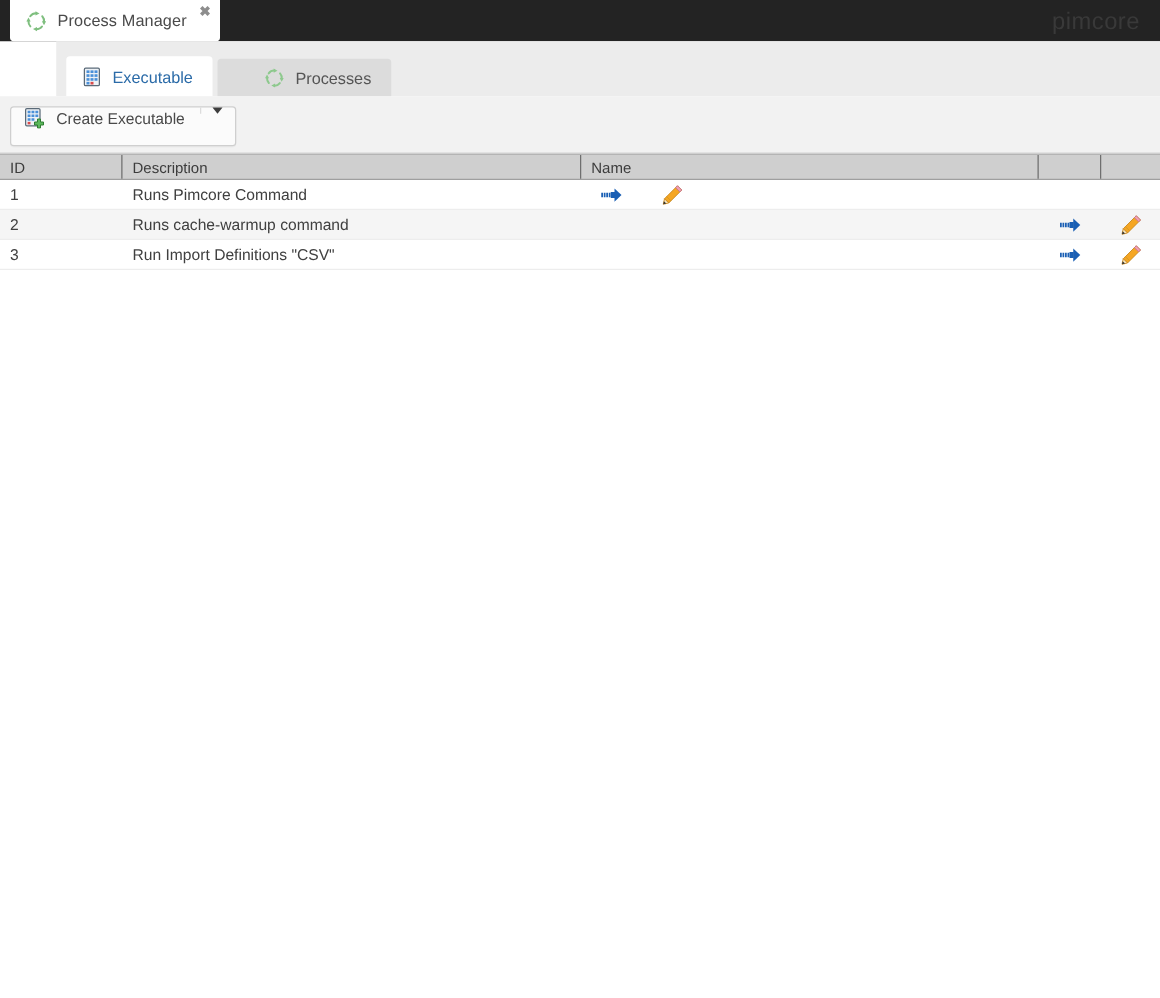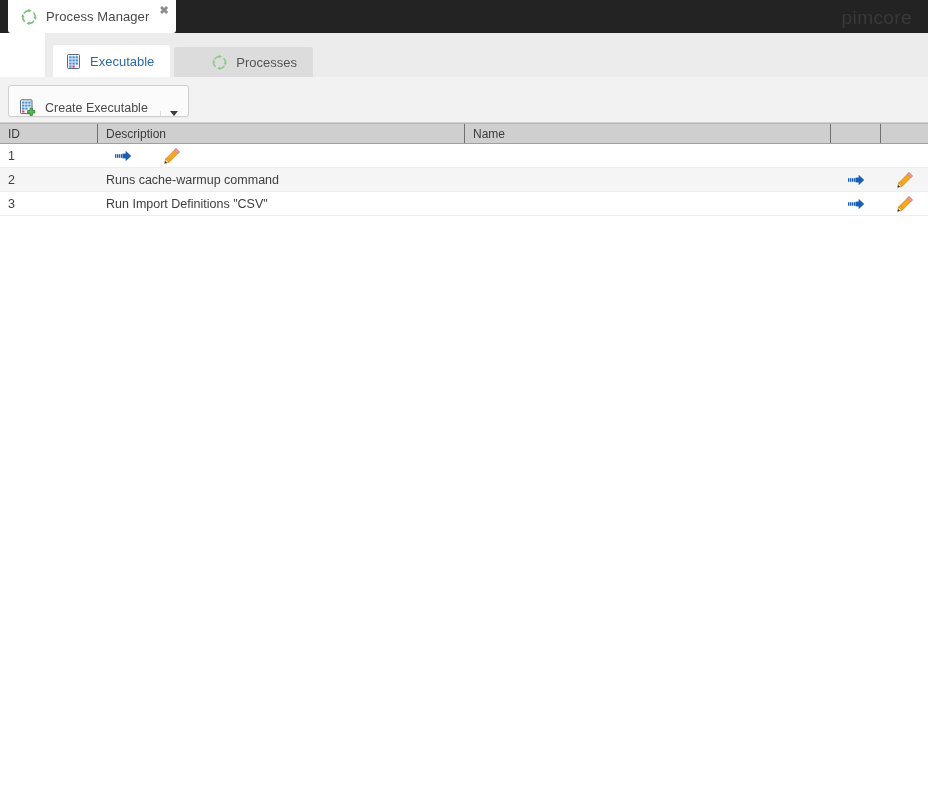--- a/index.html
+++ b/index.html
@@ -125,21 +125,21 @@
     width: 928px;
     height: 46px;
     background: #f2f2f2;
     border-bottom: 1px solid #d2d2d2;
     box-sizing: border-box;
   }
   .btn-group {
     position: absolute;
     left: 8px; top: 8px;
     display: flex;
-    align-items: flex-end;
+    align-items: flex-start;
     height: 30px;
     background: #fbfbfb;
     border: 1px solid #cfcfcf;
     border-radius: 3px;
     box-shadow: 0 1px 0 rgba(0,0,0,0.03);
   }
   .btn-main {
     display: flex;
     align-items: center;
     padding: 0 12px 0 10px;
@@ -351,20 +351,21 @@
     <div class="gh-cell col-id">ID</div>
     <div class="gh-cell col-desc">Description</div>
     <div class="gh-cell col-name">Name</div>
     <div class="gh-cell col-run"></div>
     <div class="gh-cell col-edit"></div>
   </div>
 
   <div id="grid-body">
       <div class="grid-row">
         <div class="gr-cell col-id">1</div>
+        <div class="gr-cell col-name">Runs Pimcore Command</div>
         <div class="gr-cell icon-cell col-run">
           <svg viewBox="0 0 18 18" width="18" height="18" aria-hidden="true" class="act-icon">
     <g fill="#1a5fb4">
       <rect x="1.0" y="7.2" width="1.4" height="3.6"></rect>
       <rect x="3.0" y="7.2" width="1.4" height="3.6"></rect>
       <rect x="5.0" y="7.2" width="1.4" height="3.6"></rect>
       <rect x="7.0" y="7.2" width="1.4" height="3.6"></rect>
       <rect x="8.6" y="6.6" width="3.4" height="4.8"></rect>
       <polygon points="11.6,3.7 17.2,9.0 11.6,14.3"></polygon>
     </g>

